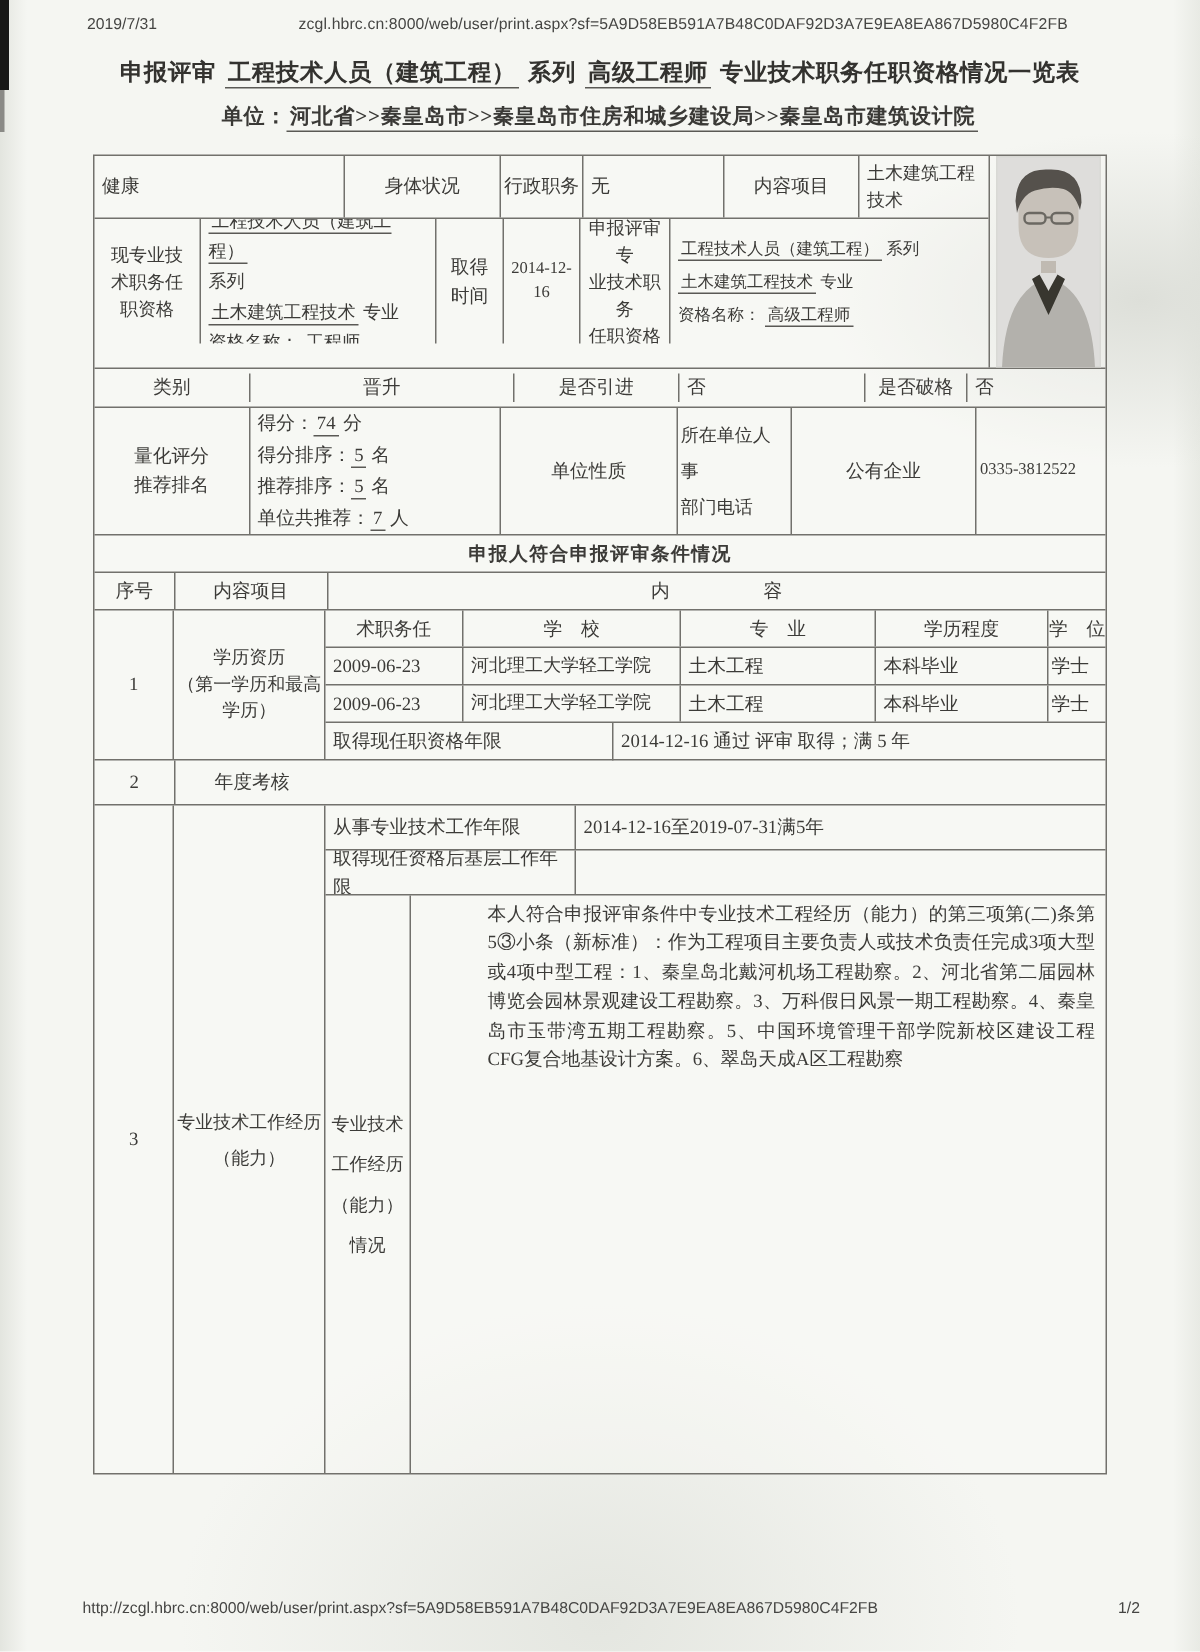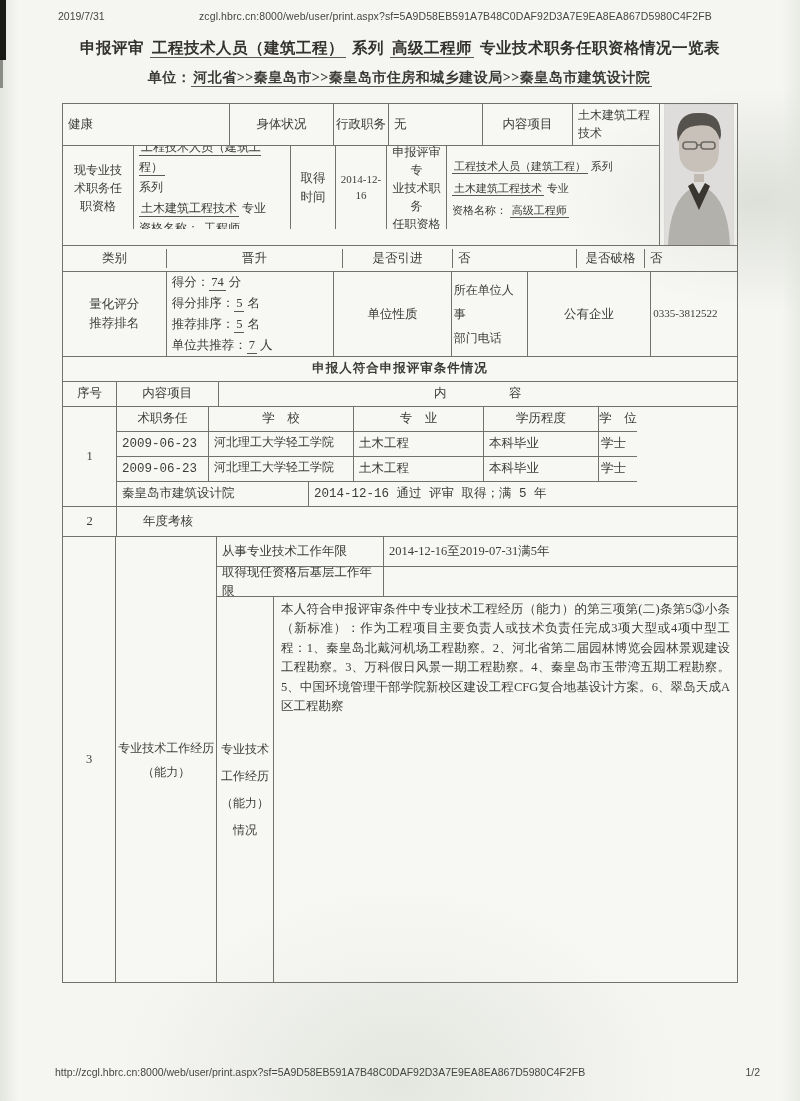--- a/index.html
+++ b/index.html
@@ -55,35 +55,35 @@
   .pre{white-space:pre-line;}
 
   
   .block-top{display:flex;border-bottom:1px solid var(--line);}
   .block-top-left{width:596px;}
   .block-top-left .tr:last-child{border-bottom:none;}
   .photo-cell{width:80px;border-left:1px solid var(--line);display:flex;align-items:center;justify-content:center;}
   .photo-frame{width:70px;height:141px;background:#dddddab0;display:flex;align-items:center;justify-content:center;}
 
   .h30{height:30px;} .h42{height:42px;} .h83{height:83px;} .h26{height:26px;align-items:center;}
-  .h85{height:85px;} .h25{height:25px;font-family:Liberation Mono, monospace;} .h100{height:100px;} .h30b{height:30px;}
+  .h85{height:85px;} .h25{height:25px;} .h100{height:100px;} .h30b{height:30px;}
   .h445{height:445px;}
 
   .mini{font-size:12px;}
   .tiny{font-size:11px;}
   .score-lines{line-height:1.7;}
   .multi-label{line-height:1.5;}
 
   .section-title{font-weight:600;letter-spacing:1px;}
 
   
   .content-col{display:flex;flex-direction:column;width:520px;}
   .sub-tr{display:flex;border-bottom:1px solid var(--line);flex:0 0 auto;}
   .sub-tr:last-child{border-bottom:none;}
-  .exp-text{display:block;padding:3px 7px 0 7px;text-align:justify;line-height:1.55;font-size:12.5px;}
+  .exp-text{display:block;padding:3px 7px 0 7px;text-align:justify;line-height:1.55;font-size:12.5px;margin-left:44px;}
   .exp-label{line-height:2.25;}
   .sub-grow{flex:1 1 auto;}
 </style>
 </head>
 <body>
 
 <div class="scan-sliver"></div>
 <div class="scan-sliver2"></div>
 
 <div class="print-header">
@@ -192,20 +192,23 @@
   </div>
 
   <div class="tr h25">
     <div class="td" style="width:54px">序号</div>
     <div class="td" style="width:102px">内容项目</div>
     <div class="td" style="width:520px">内　　　　　容</div>
   </div>
 
   <div class="tr h100">
     <div class="td" style="width:54px">1</div>
+    <div class="td pre mini" style="width:102px">学历资历
+（第一学历和最高
+学历）</div>
     <div class="content-col">
       <div class="sub-tr h25">
         <div class="td" style="width:92px">术职务任</div>
         <div class="td" style="width:145px">学　校</div>
         <div class="td" style="width:130px">专　业</div>
         <div class="td" style="width:115px">学历程度</div>
         <div class="td" style="width:38px">学　位</div>
       </div>
       <div class="sub-tr h25">
         <div class="td left" style="width:92px">2009-06-23</div>
@@ -215,21 +218,21 @@
         <div class="td left" style="width:38px;padding:0 2px">学士</div>
       </div>
       <div class="sub-tr h25">
         <div class="td left" style="width:92px">2009-06-23</div>
         <div class="td left mini" style="width:145px">河北理工大学轻工学院</div>
         <div class="td left" style="width:130px">土木工程</div>
         <div class="td left" style="width:115px">本科毕业</div>
         <div class="td left" style="width:38px;padding:0 2px">学士</div>
       </div>
       <div class="sub-tr h25">
-        <div class="td left" style="width:192px">秦皇岛市建筑设计院</div>
+        <div class="td left" style="width:192px">取得现任职资格年限</div>
         <div class="td left" style="width:328px">2014-12-16 通过 评审 取得；满 5 年</div>
       </div>
     </div>
   </div>
 
   <div class="tr h30b">
     <div class="td" style="width:54px">2</div>
     <div class="td" style="width:102px">年度考核</div>
   </div>
 

